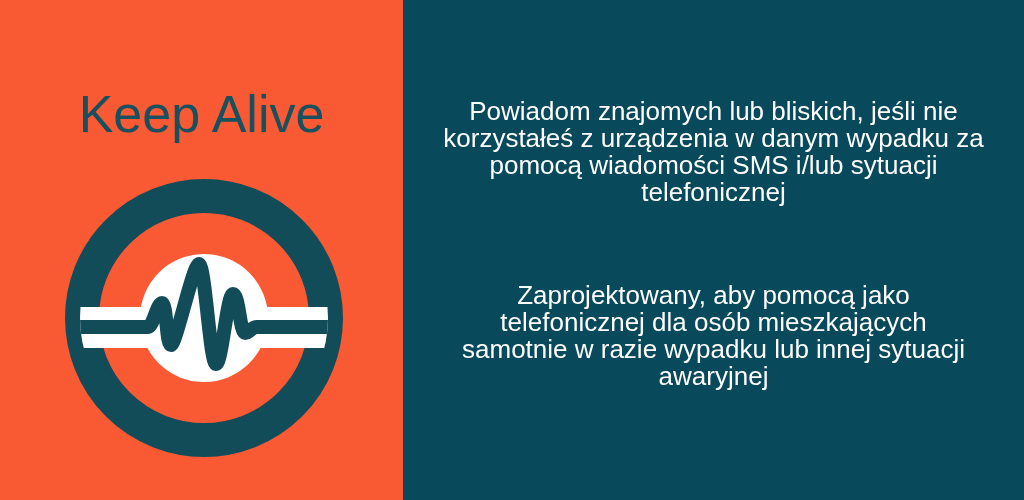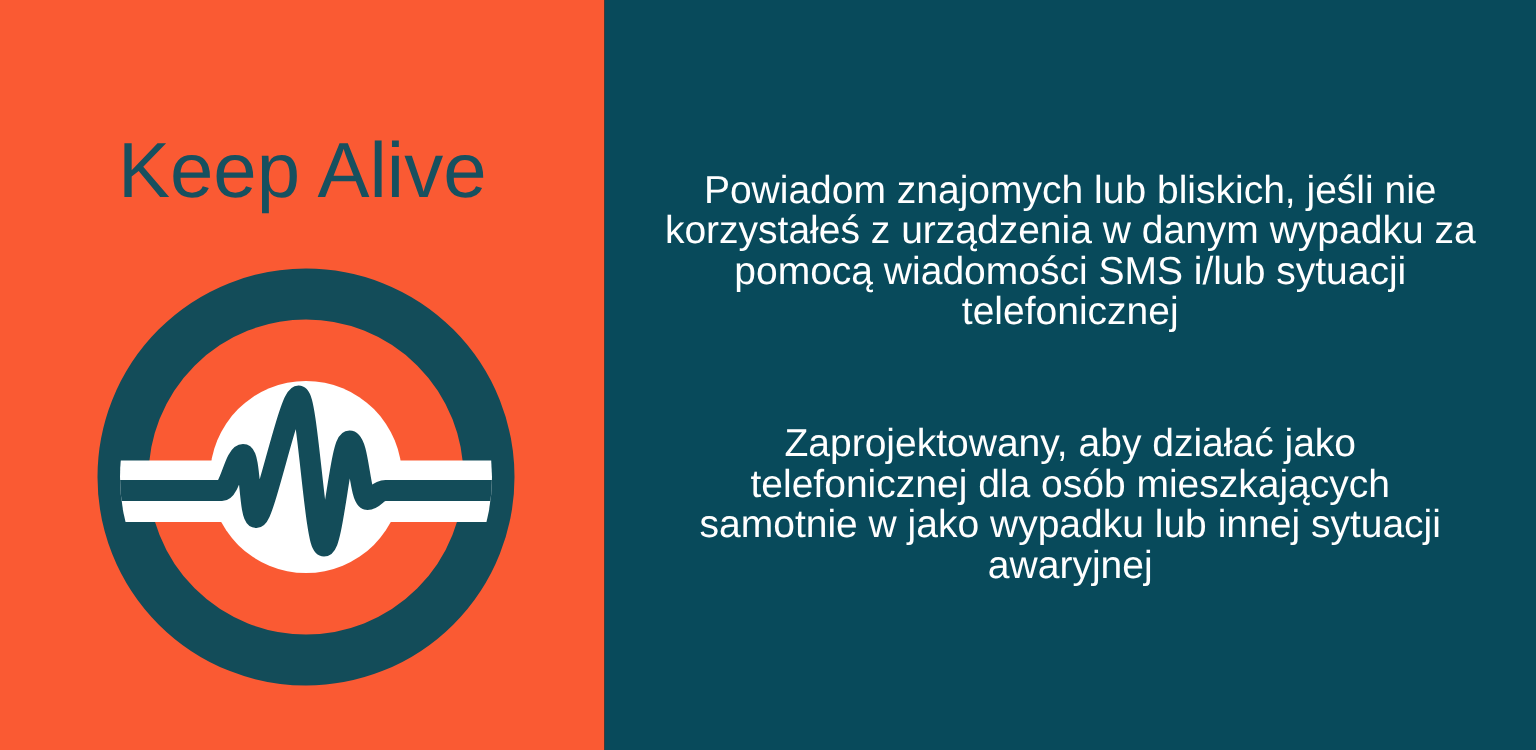--- a/index.html
+++ b/index.html
@@ -27,21 +27,21 @@
     text-align:center;font-size:52px;line-height:1;
     color:var(--title-teal);font-weight:400;white-space:nowrap;
   }
   .logo{
     position:absolute;left:60px;top:174px;width:288px;height:288px;
   }
   .para{
     position:absolute;left:0;width:100%;text-align:center;
     color:var(--text-white);font-size:26px;line-height:27px;font-weight:400;
   }
-  .para.p1{top:98px;margin-top:15px;}
+  .para.p1{top:98px;}
   .para.p2{top:282px;}
   .para .line{white-space:nowrap;}
 </style>
 </head>
 <body>
 
 <div class="canvas">
 
   <div class="left-panel">
     <div class="app-title">Keep Alive</div>
@@ -75,20 +75,20 @@
   <div class="right-panel">
 
     <div class="para p1">
       <div class="line">Powiadom znajomych lub bliskich, jeśli nie</div>
       <div class="line">korzystałeś z urządzenia w danym wypadku za</div>
       <div class="line">pomocą wiadomości SMS i/lub sytuacji</div>
       <div class="line">telefonicznej</div>
     </div>
 
     <div class="para p2">
-      <div class="line">Zaprojektowany, aby działać jako</div>
+      <div class="line">Zaprojektowany, aby pomocą jako</div>
       <div class="line">telefonicznej dla osób mieszkających</div>
-      <div class="line">samotnie w jako wypadku lub innej sytuacji</div>
+      <div class="line">samotnie w razie wypadku lub innej sytuacji</div>
       <div class="line">awaryjnej</div>
     </div>
 
   </div>
 </div>
 
 </body></html>

